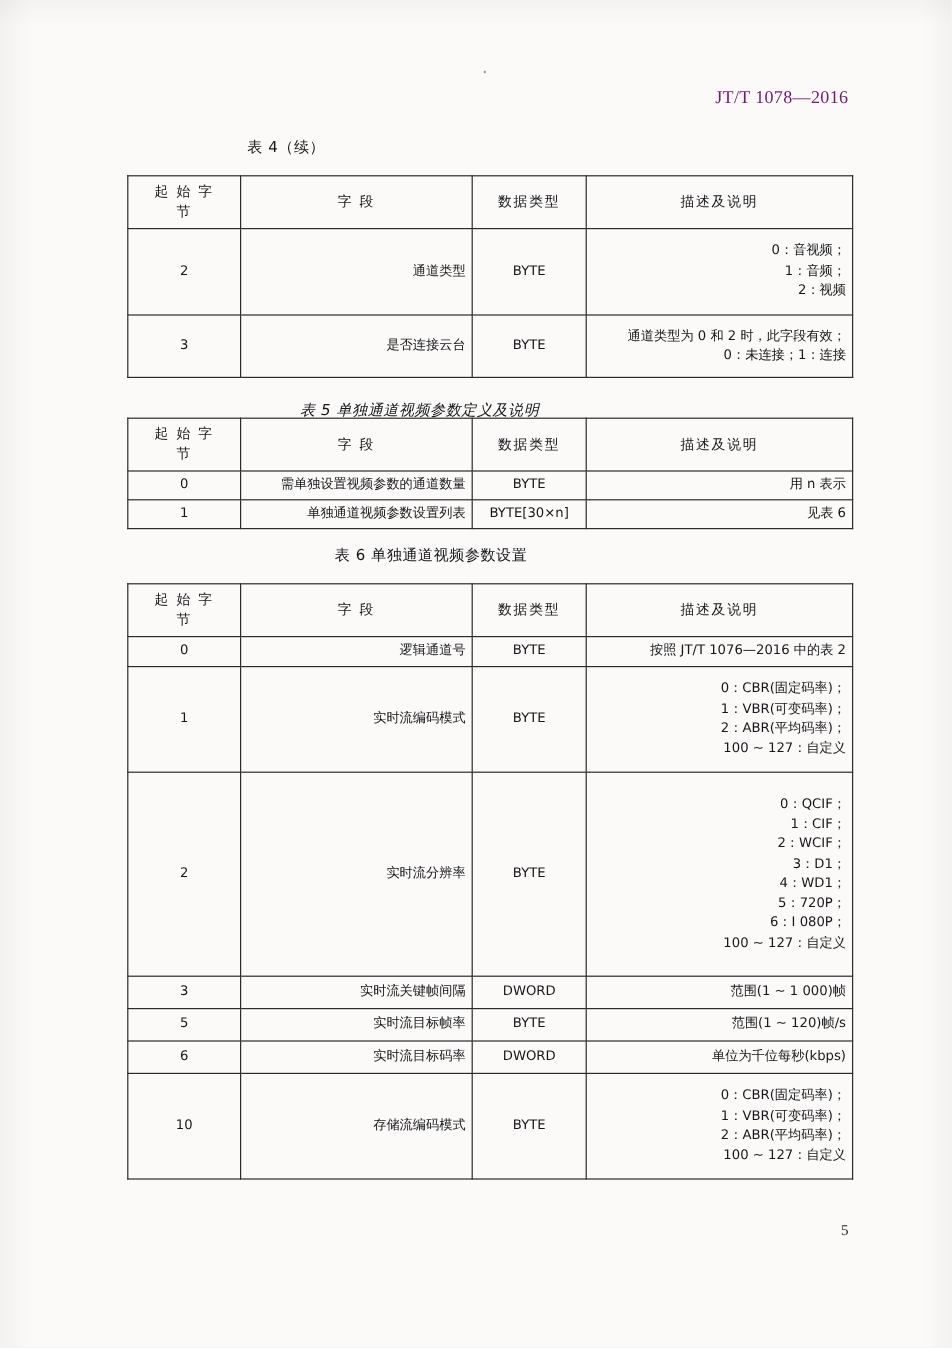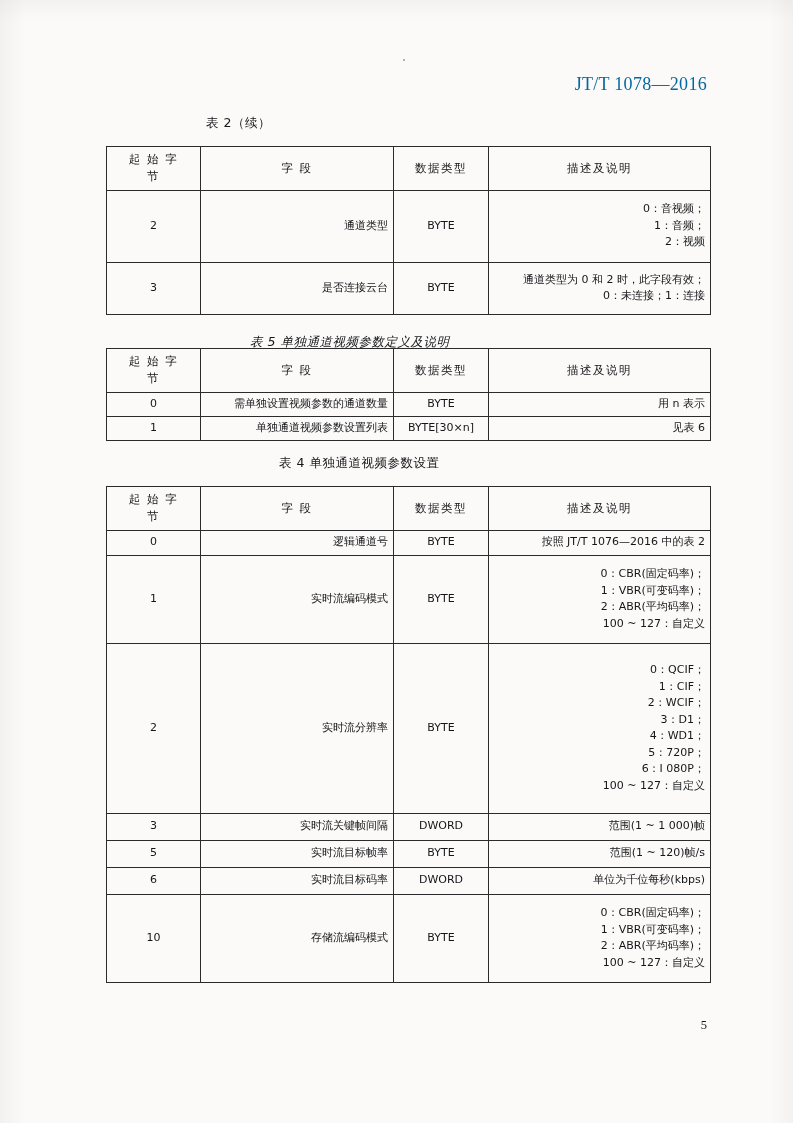--- a/index.html
+++ b/index.html
@@ -31,24 +31,24 @@
     position: absolute;
     left: 0;
     top: 0;
     width: 793px;
     height: 1123px;
   }
   .header-code {
     position: absolute;
     right: 86px;
     top: 74px;
-    font-size: 18px;
+    font-size: 15px;
     letter-spacing: 0.3px;
     font-family: "Liberation Serif", serif;
-    color: #0369a1;
+    color: #701a75;
     white-space: nowrap;
   }
   .speck {
     position: absolute;
     left: 403px;
     top: 59px;
     width: 2px;
     height: 2px;
     background: #9a9a98;
     border-radius: 50%;
@@ -98,21 +98,21 @@
 <body>
 
 <div class="page">
   <div class="paper-tint"></div>
   <div class="content">
 
     <div class="speck"></div>
 
     <div class="header-code">JT/T 1078—2016</div>
 
-    <div class="tbl-caption" style="left:206px; top:115px;">表 2（续）</div>
+    <div class="tbl-caption" style="left:206px; top:115px;">表 4（续）</div>
     <table class="doc" style="left:106px; top:146px; width:604px;">
       <colgroup>
         <col style="width:94px">
         <col style="width:193px">
         <col style="width:95px">
         <col style="width:222px">
       </colgroup>
       <tbody>
         <tr class="hdr">
           <td>起 始 字 节</td>
@@ -161,21 +161,21 @@
         </tr>
         <tr style="height:24px;">
           <td class="c">1</td>
           <td class="l">单独通道视频参数设置列表</td>
           <td class="c">BYTE[30×n]</td>
           <td class="d">见表 6</td>
         </tr>
       </tbody>
     </table>
 
-    <div class="tbl-caption" style="left:279px; top:455px;">表 4   单独通道视频参数设置</div>
+    <div class="tbl-caption" style="left:279px; top:455px;">表 6   单独通道视频参数设置</div>
     <table class="doc" style="left:106px; top:486px; width:604px;">
       <colgroup>
         <col style="width:94px">
         <col style="width:193px">
         <col style="width:95px">
         <col style="width:222px">
       </colgroup>
       <tbody>
         <tr class="hdr">
           <td>起 始 字 节</td>

